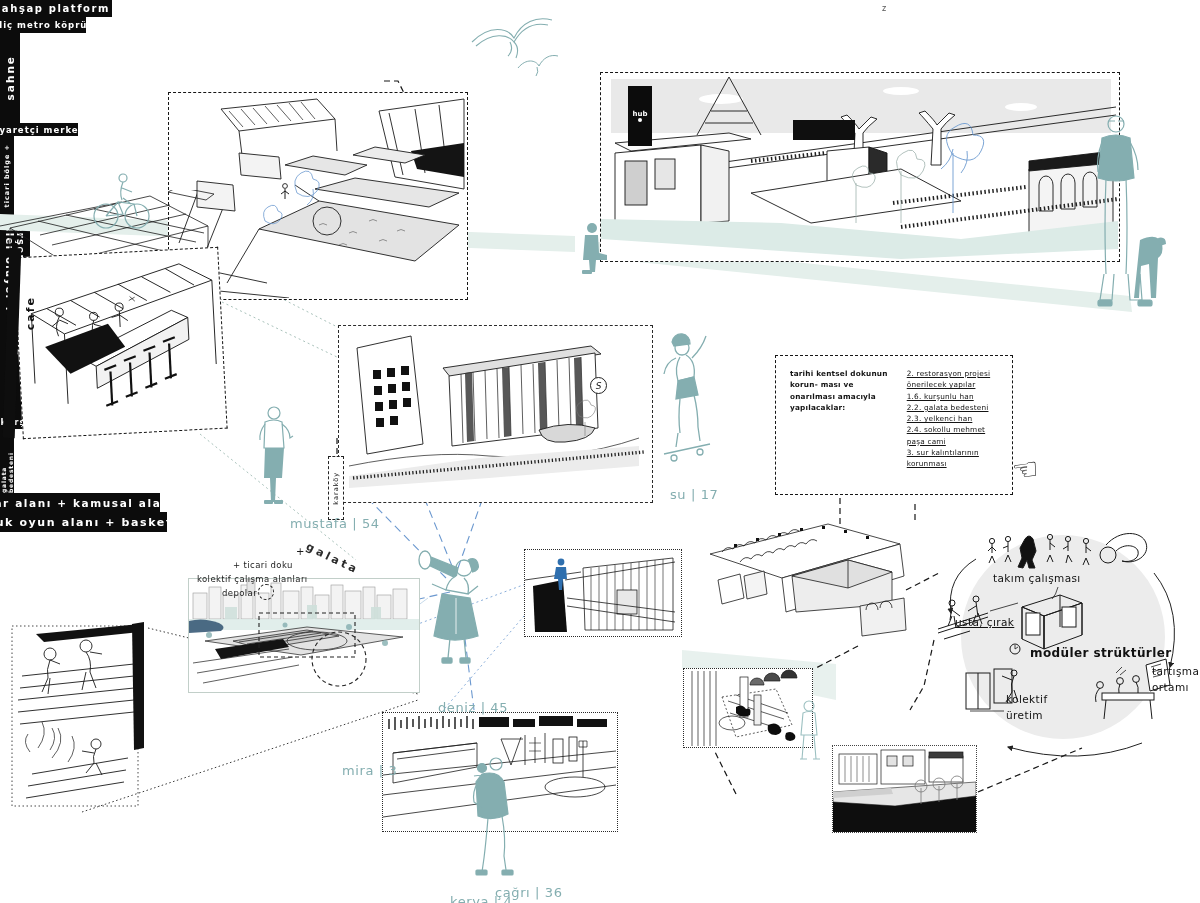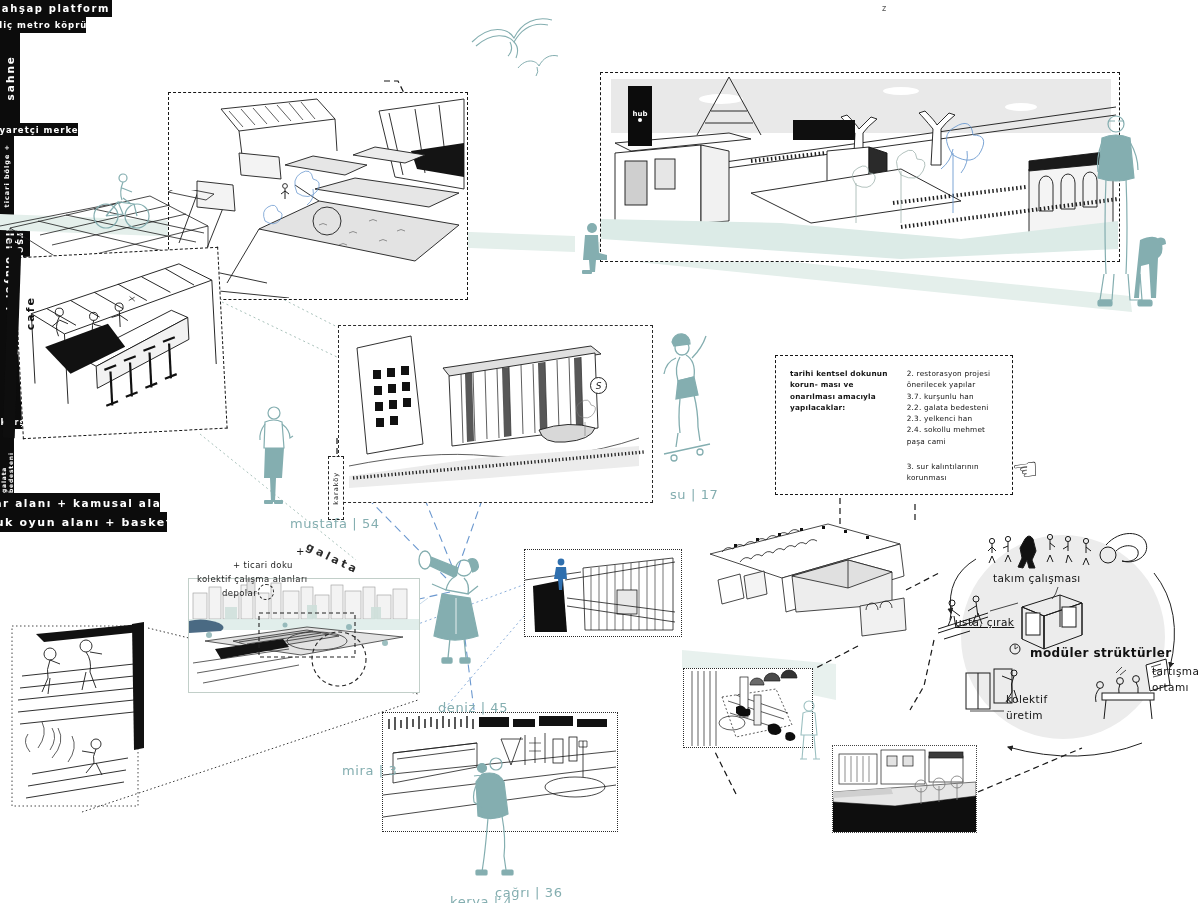--- a/index.html
+++ b/index.html
@@ -17,21 +17,21 @@
   .dash12 { border:1.2px dashed #2a2a2a; }
   .dot12  { border:1.2px dotted #2a2a2a; }
   .tag { position:absolute; color:#84aeb0; font-size:13px; letter-spacing:0.6px; z-index:7; white-space:nowrap; }
   .fig { position:absolute; z-index:5; }
   .sketch { display:block; }
   .smalllabel { position:absolute; font-size:8.5px; letter-spacing:0.4px; color:#1b1b1b; z-index:6; white-space:nowrap; }
   .notes { position:absolute; border:1.5px dashed #161616; background:#fff; z-index:6;
            display:flex; gap:10px; padding:12px 10px 10px 14px; }
   .notes .col { font-size:7.3px; line-height:1.55; letter-spacing:0.2px; }
   .notes .hd { font-weight:700; margin-bottom:10px; }
-  .notes .mt { margin-top:14px; }
+  .notes .mt { margin-top:0; }
   .cycle-label { position:absolute; font-size:10.5px; letter-spacing:0.4px; color:#111; z-index:6; }
 </style>
 </head>
 <body>
 
 <div class="board">
 
   <svg class="abs" style="left:0;top:0;z-index:1;" width="1200" height="903" viewBox="0 0 1200 903">
 
     <polygon points="0,214 575,236 575,252 0,230" fill="#e4efeb"></polygon>
@@ -385,23 +385,23 @@
       <line x1="12" y1="126" x2="58" y2="116"></line>
       <circle cx="22" cy="130" r="3"></circle>
         <circle cx="48" cy="124" r="3"></circle>
     </g>
   </svg>
 
   <div class="notes" style="left:775px;top:355px;width:238px;height:140px;">
     <div class="col" style="width:112px;">
       <div class="hd">tarihi kentsel dokunun korun- ması ve onarılması amacıyla yapılacaklar:</div>
     </div>
-    <div class="col" style="width:100px;">
+    <div class="col" style="width:100px;text-decoration:underline;">
       <div>2. restorasyon projesi önerilecek yapılar</div>
-      <div>3.7. kurşunlu han</div>
+      <div>1.6. kurşunlu han</div>
       <div>2.2. galata bedesteni</div>
       <div>2.3. yelkenci han</div>
       <div>2.4. sokollu mehmet paşa cami</div>
       <div class="mt">3. sur kalıntılarının korunması</div>
     </div>
   </div>
   <div class="abs" style="left:1012px;top:452px;font-size:30px;color:#111;z-index:6;transform:rotate(-8deg);">
     <span>☜</span>
   </div>
 

